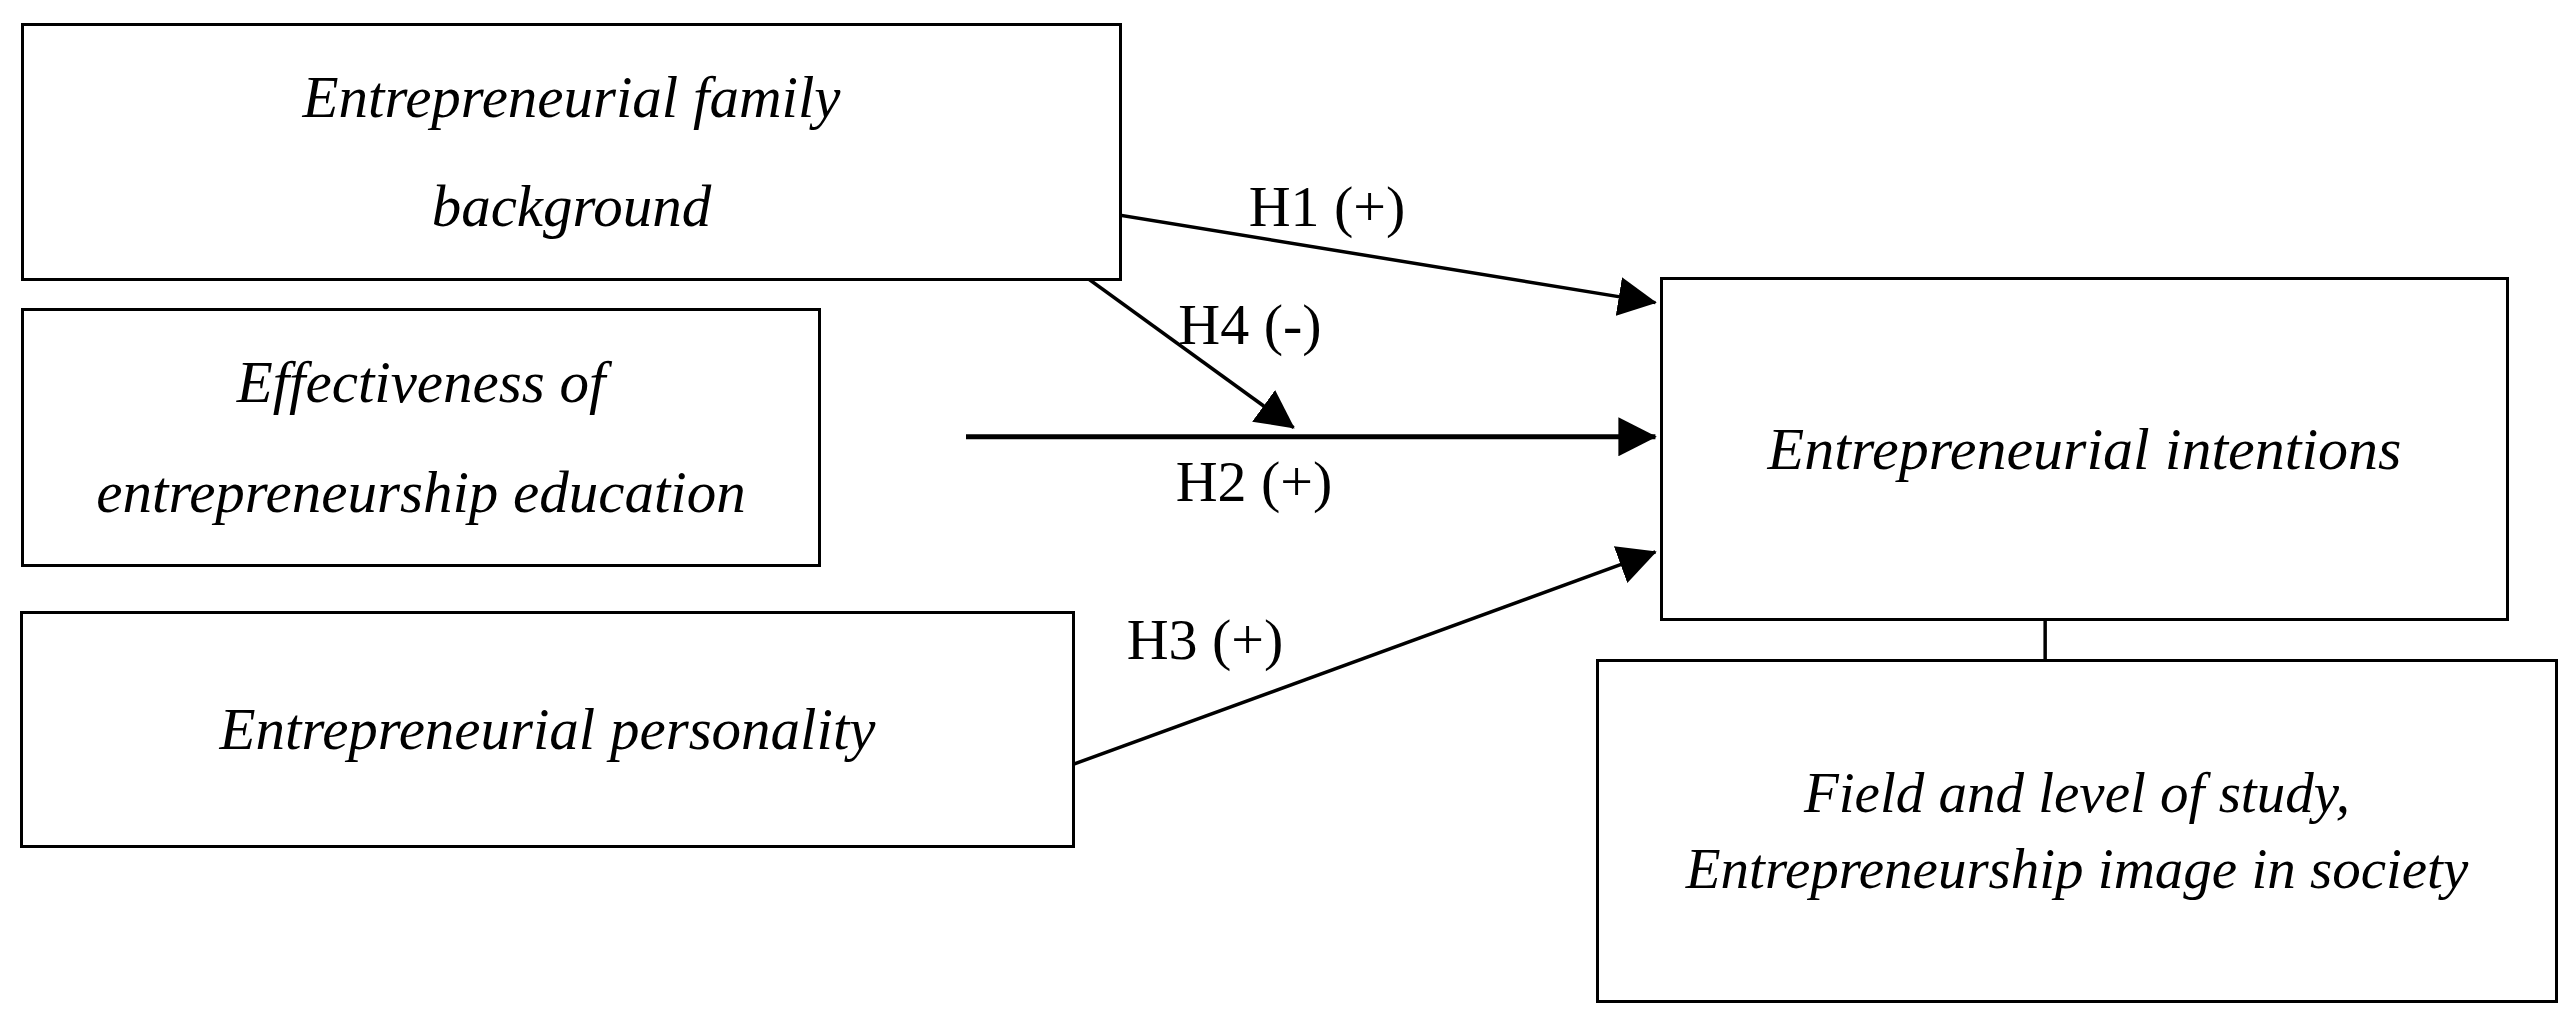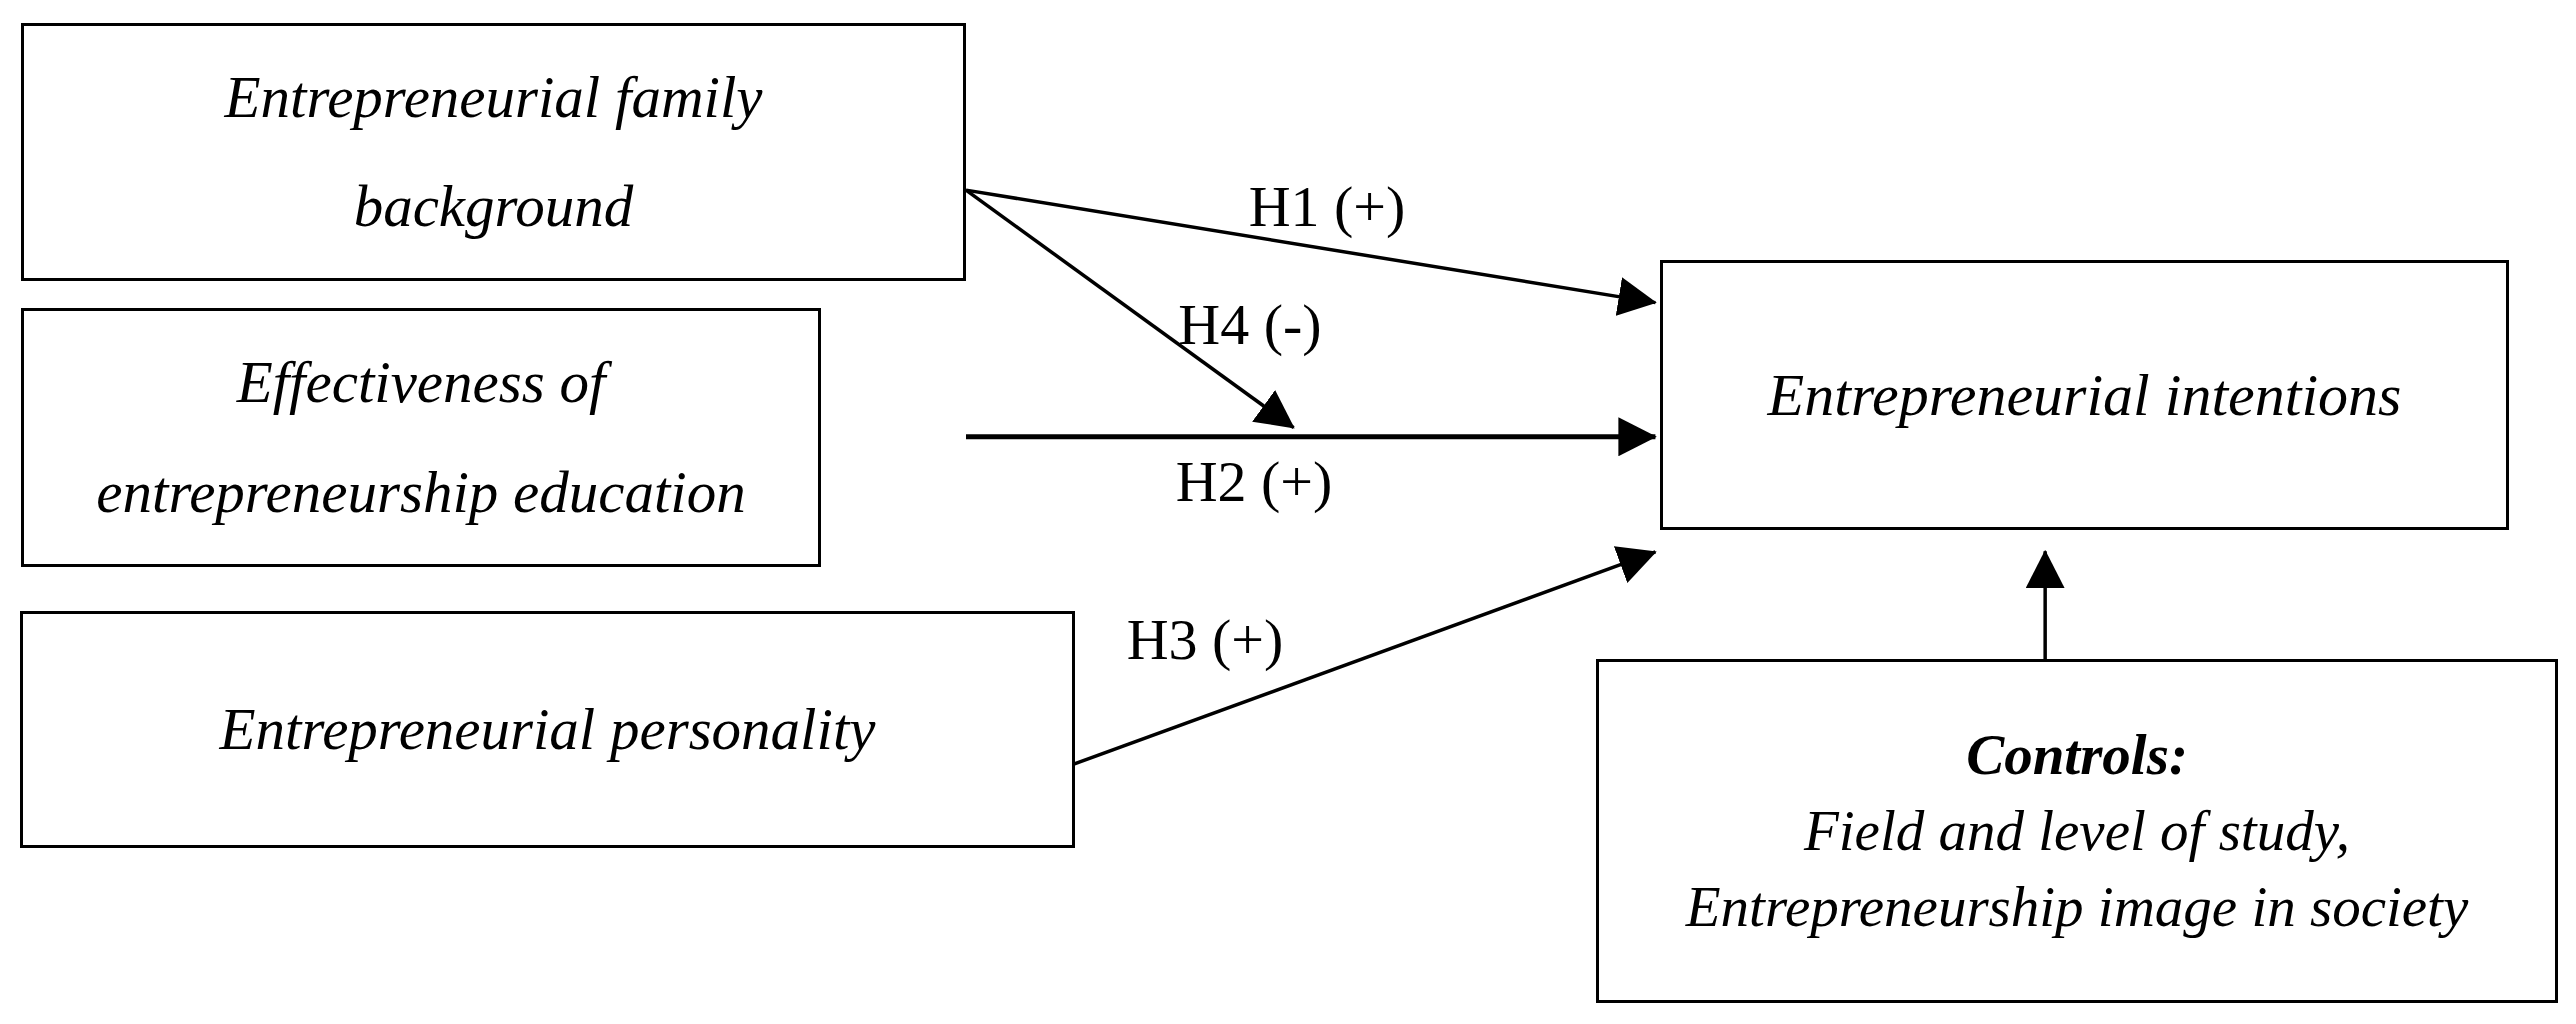--- a/index.html
+++ b/index.html
@@ -22,24 +22,24 @@
     background: #ffffff;
     display: flex;
     flex-direction: column;
     justify-content: center;
     align-items: center;
     text-align: center;
     font-style: italic;
     font-size: 59px;
     line-height: 1.85;
   }
-  #box-family    { left: 21px;   top: 23px;  width: 945px; height: 258px; }
+  #box-family    { left: 21px;   top: 23px;  width: 1101px; height: 258px; }
   #box-education { left: 21px;   top: 308px; width: 800px; height: 259px; }
   #box-traits    { left: 20px;   top: 611px; width: 1055px; height: 237px; }
-  #box-intentions{ left: 1660px; top: 260px; width: 849px; height: 270px; font-size: 60px; }
+  #box-intentions{ left: 1660px; top: 277px; width: 849px; height: 344px; font-size: 60px; }
   #box-controls  { left: 1596px; top: 659px; width: 962px; height: 344px; font-size: 57px; line-height: 1.33; }
   #box-controls .controls-title { font-weight: bold; }
   .hlabel {
     position: absolute;
     transform: translate(-50%, -50%);
     font-weight: normal;
     font-style: normal;
     font-size: 58px;
     white-space: nowrap;
     background: transparent;
@@ -81,21 +81,20 @@
 
   <div class="box" id="box-traits">
     <div>Entrepreneurial personality</div>
   </div>
 
   <div class="box" id="box-intentions">
     <div>Entrepreneurial intentions</div>
   </div>
 
   <div class="box" id="box-controls">
-    <div class="controls-title">Controls:</div>
     <div>Field and level of study,</div>
     <div>Entrepreneurship image in society</div>
   </div>
 
   <div class="hlabel" id="label-h1">H1 (+)</div>
   <div class="hlabel" id="label-h4">H4 (-)</div>
   <div class="hlabel" id="label-h2">H2 (+)</div>
   <div class="hlabel" id="label-h3">H3 (+)</div>
 
 </div>

